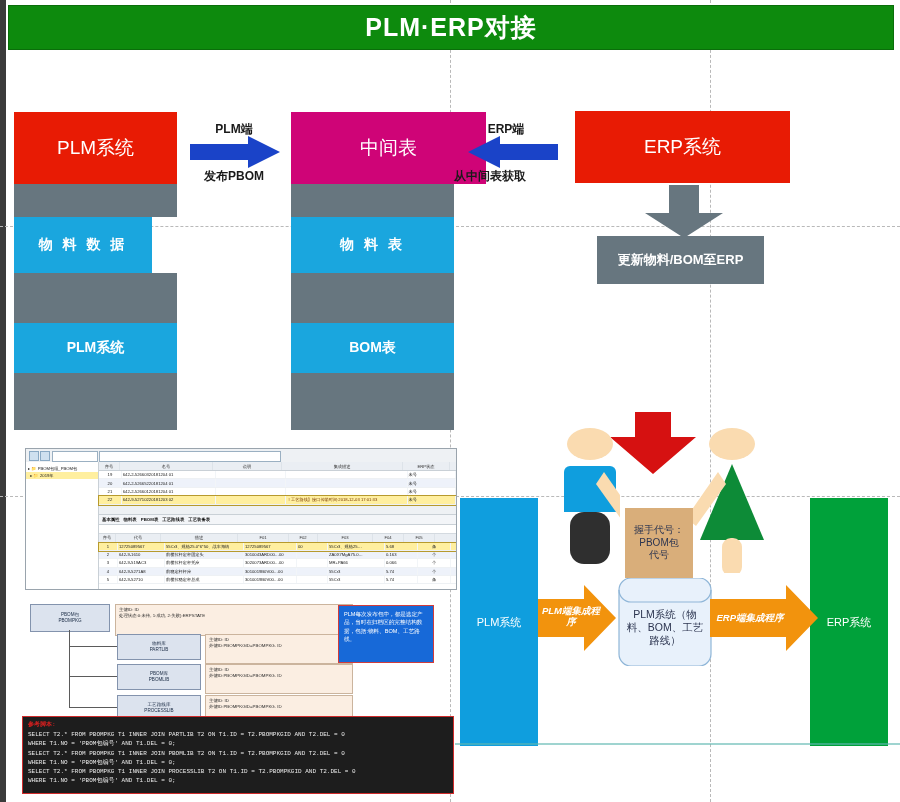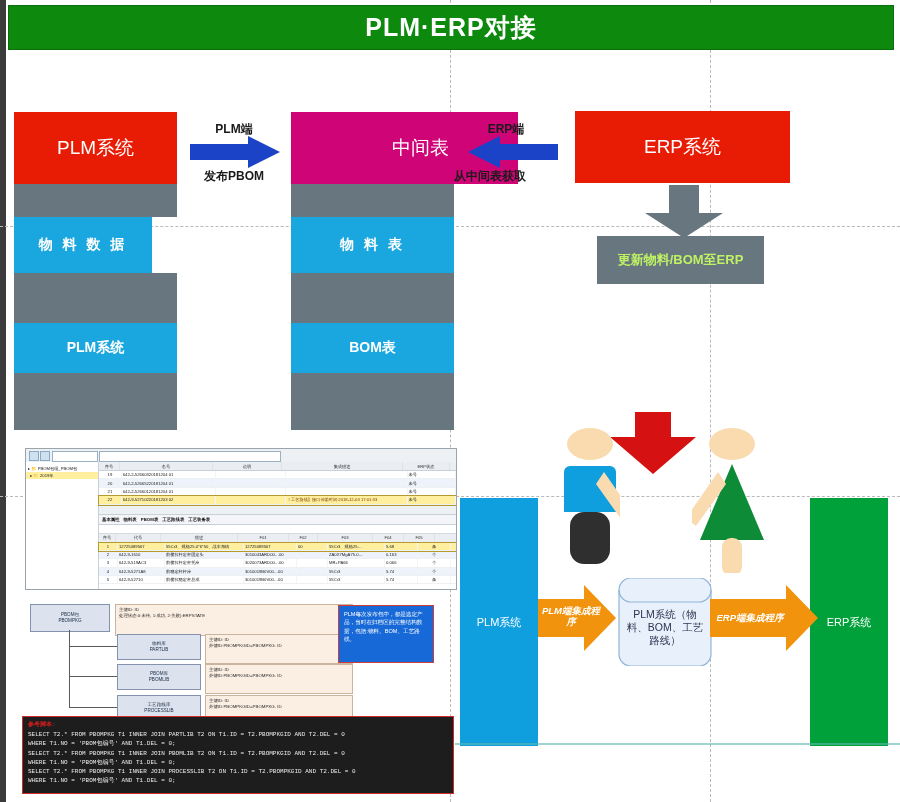--- a/index.html
+++ b/index.html
@@ -32,21 +32,21 @@
   .cyan-b{background:#1aa6de;color:#fff;font-size:14px;font-weight:bold;}
   .mag-hdr{background:#cf0477;color:#fff;font-size:19px;}
 
   
   .arrow-label{position:absolute;font-size:12px;color:#1a1a1a;font-weight:bold;text-align:center;}
   .blue-arrow-r{position:absolute;}
   .blue-arrow-l{position:absolute;}
 
   .gray-arrow-down{position:absolute;}
   .update-box{
-    position:absolute;background:#67767f;color:#bef264;font-size:13px;font-weight:bold;
+    position:absolute;background:#67767f;color:#ffffff;font-size:13px;font-weight:bold;
     display:flex;align-items:center;justify-content:center;text-align:right;
   }
 
   .purple-bar{
     position:absolute;background:#7b6594;border:1px solid #5e4c72;
     color:#ffffff;font-size:19px;
     display:flex;align-items:center;justify-content:center;
   }
 
   
@@ -136,21 +136,21 @@
     <span>PLM系统</span>
   </div>
   <div class="blk gray" style="left:14px;top:373px;width:163px;height:57px;"></div>
 
   <div class="arrow-label" style="left:193px;top:121px;width:82px;">PLM端</div>
   <svg class="blue-arrow-r" style="left:190px;top:136px;" width="90" height="32" viewBox="0 0 90 32">
     <polygon points="0,8 58,8 58,0 90,16 58,32 58,24 0,24" fill="#1a43c8"></polygon>
   </svg>
   <div class="arrow-label" style="left:188px;top:168px;width:92px;">发布PBOM</div>
 
-  <div class="blk mag-hdr" style="left:291px;top:112px;width:195px;height:72px;padding-left:32px;">
+  <div class="blk mag-hdr" style="left:291px;top:112px;width:195px;height:72px;">
     <span>中间表</span>
   </div>
   <div class="blk gray" style="left:291px;top:184px;width:163px;height:33px;"></div>
   <div class="blk cyan" style="left:291px;top:217px;width:163px;height:56px;">
     <span>物 料 表</span>
   </div>
   <div class="blk gray" style="left:291px;top:273px;width:163px;height:50px;"></div>
   <div class="blk cyan-b" style="left:291px;top:323px;width:163px;height:50px;">
     <span>BOM表</span>
   </div>
@@ -186,20 +186,25 @@
       <path d="M44 44 L76 90 L66 98 L36 56 Z" fill="#fadbb0"></path>
     </svg>
 
     <svg style="position:absolute;left:237px;top:8px;" width="78" height="145" viewBox="0 0 78 145">
       <ellipse cx="40" cy="16" rx="23" ry="16" fill="#fadbb0"></ellipse>
       <polygon points="40,36 72,112 8,112" fill="#0d8b37"></polygon>
       <rect x="30" y="110" width="20" height="38" rx="9" fill="#fadbb0"></rect>
       <path d="M26 44 L-6 90 L4 98 L34 56 Z" fill="#fadbb0"></path>
     </svg>
 
+    <div class="handshake-box" style="left:170px;top:88px;width:68px;height:70px;">
+      <span style="white-space:pre-line;">握手代号：
+PBOM包
+代号</span>
+    </div>
 
     <div class="pbox" style="left:5px;top:78px;width:78px;height:248px;">
       <span>PLM系统</span>
     </div>
 
     <div class="gbox" style="left:355px;top:78px;width:78px;height:248px;">
       <span>ERP系统</span>
     </div>
 
     <svg style="position:absolute;left:83px;top:165px;" width="78" height="66" viewBox="0 0 78 66">

